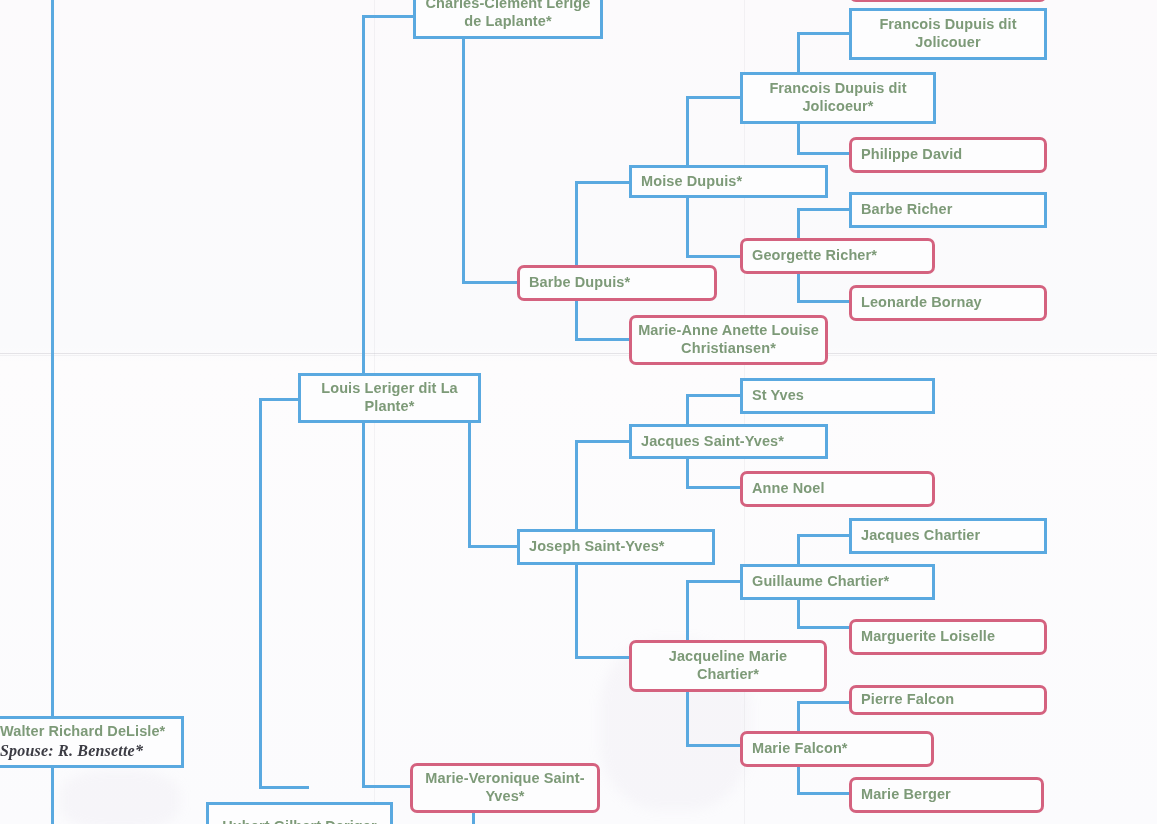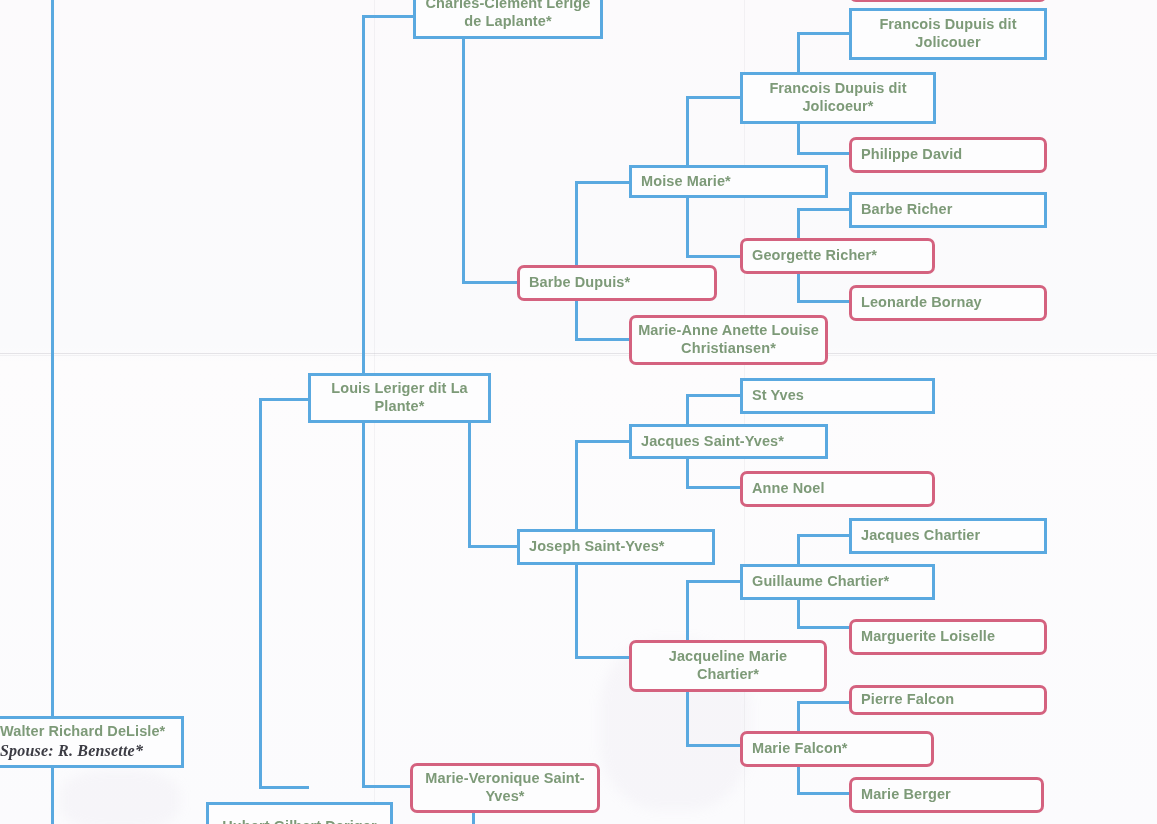--- a/index.html
+++ b/index.html
@@ -150,21 +150,21 @@
 
   <div class="node pink lft" id="n-philippe-david" style="left:849px;top:137px;width:198px;height:36px;">
     <span class="lbl">Philippe David</span>
   </div>
 
   <div class="node ctr" id="n-charles-clement" style="left:413px;top:-14px;width:190px;height:53px;">
     <span class="lbl">Charles-Clement Lerige de Laplante*</span>
   </div>
 
   <div class="node lft" id="n-moise" style="left:629px;top:165px;width:199px;height:33px;">
-    <span class="lbl">Moise Marie*</span>
+    <span class="lbl">Moise Dupuis*</span>
   </div>
 
   <div class="node lft" id="n-jean-richer" style="left:849px;top:192px;width:198px;height:36px;">
     <span class="lbl">Barbe Richer</span>
   </div>
 
   <div class="node pink lft" id="n-georgette" style="left:740px;top:238px;width:195px;height:36px;">
     <span class="lbl">Georgette Richer*</span>
   </div>
 
@@ -173,21 +173,21 @@
   </div>
 
   <div class="node pink lft" id="n-barbe" style="left:517px;top:265px;width:200px;height:36px;">
     <span class="lbl">Barbe Dupuis*</span>
   </div>
 
   <div class="node pink ctr" id="n-christiansen" style="left:629px;top:315px;width:199px;height:50px;">
     <span class="lbl">Marie-Anne Anette Louise Christiansen*</span>
   </div>
 
-  <div class="node ctr" id="n-louis-leriger" style="left:308px;top:373px;width:183px;height:50px;">
+  <div class="node ctr" id="n-louis-leriger" style="left:298px;top:373px;width:183px;height:50px;">
     <span class="lbl">Louis Leriger dit La Plante*</span>
   </div>
 
   <div class="node lft" id="n-st-yves" style="left:740px;top:378px;width:195px;height:36px;">
     <span class="lbl">St Yves</span>
   </div>
 
   <div class="node lft" id="n-jacques-sy" style="left:629px;top:424px;width:199px;height:35px;">
     <span class="lbl">Jacques Saint-Yves*</span>
   </div>

